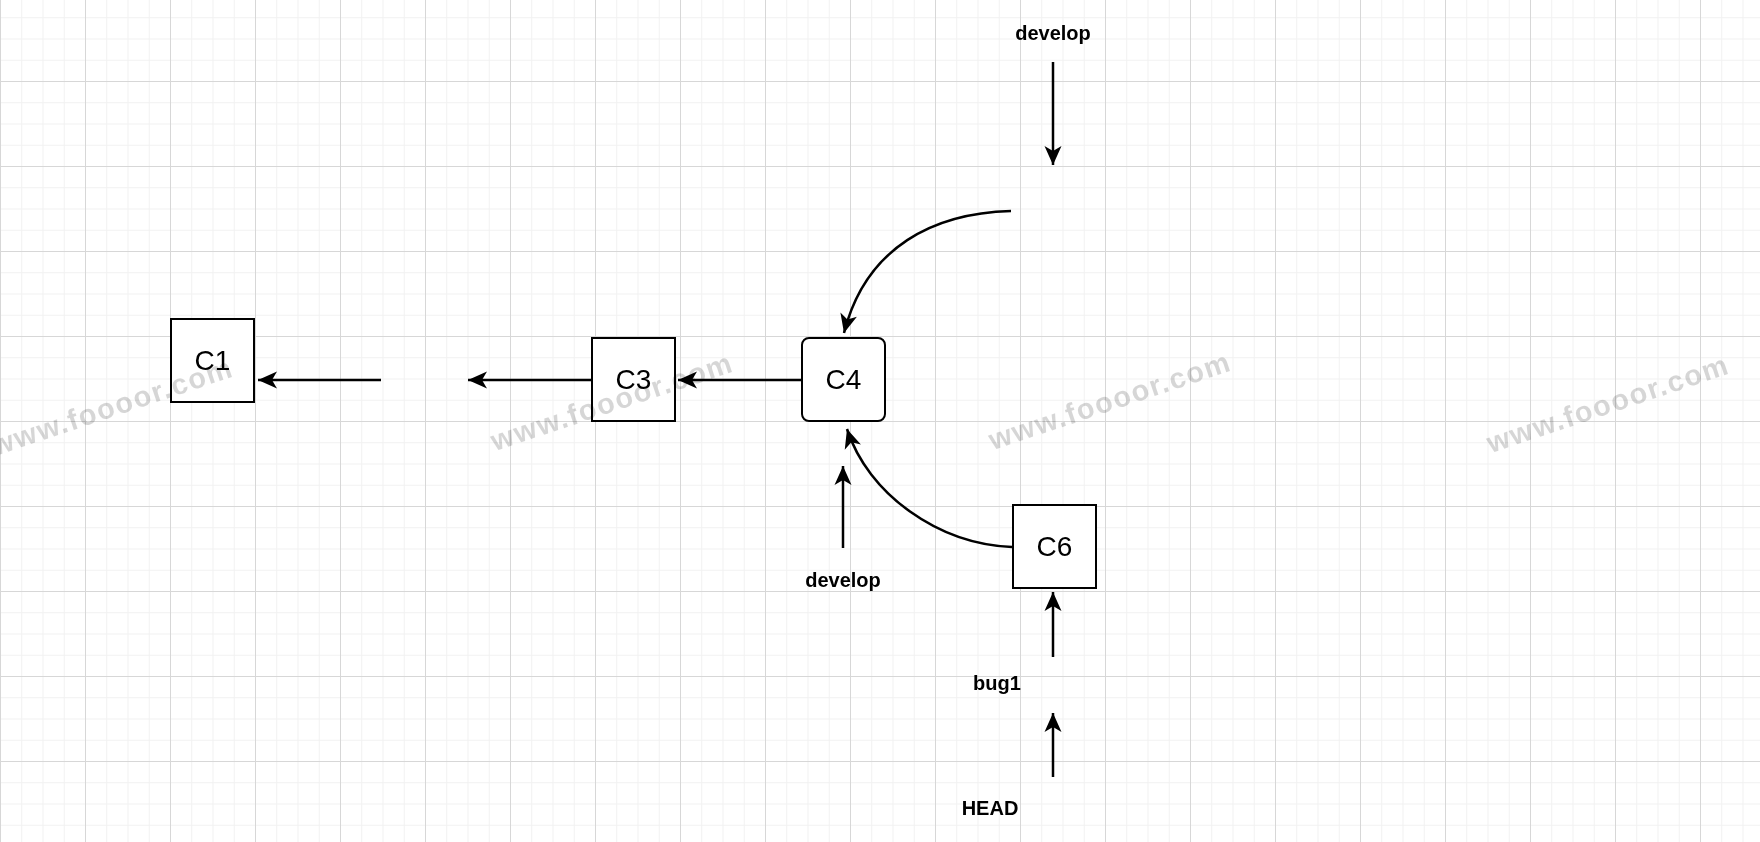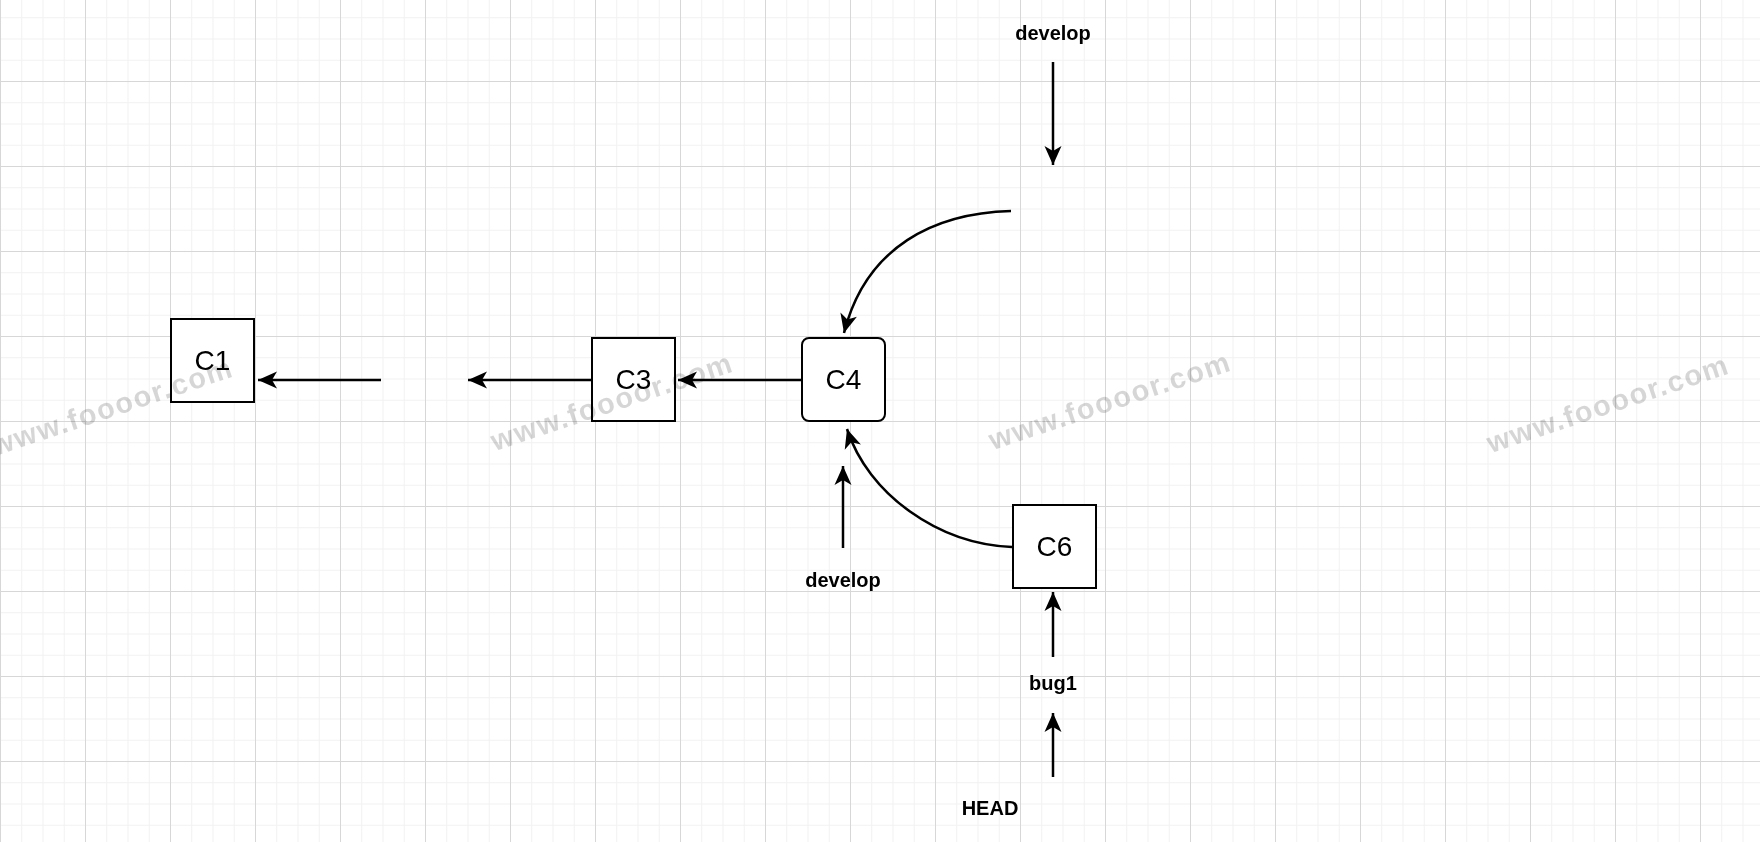--- a/index.html
+++ b/index.html
@@ -87,16 +87,16 @@
       <path d="M 1012 547 C 938 544 868 494 847 429" marker-end="url(#arrow)"></path>
       <path d="M 1053 62 L 1053 165" marker-end="url(#arrow)"></path>
       <path d="M 843 548 L 843 466" marker-end="url(#arrow)"></path>
       <path d="M 1053 657 L 1053 592" marker-end="url(#arrow)"></path>
       <path d="M 1053 777 L 1053 713" marker-end="url(#arrow)"></path>
     </g>
   </svg>
 
   <div class="branch-label" style="left: 1053px; top: 33px;">develop</div>
   <div class="branch-label" style="left: 843px; top: 580px;">develop</div>
-  <div class="branch-label" style="left: 1053px; top: 683px; text-align: right;">bug1</div>
+  <div class="branch-label" style="left: 997px; top: 683px; text-align: right;">bug1</div>
   <div class="branch-label" style="left: 990px; top: 808px;">HEAD</div>
 
 </div>
 
 </body></html>

